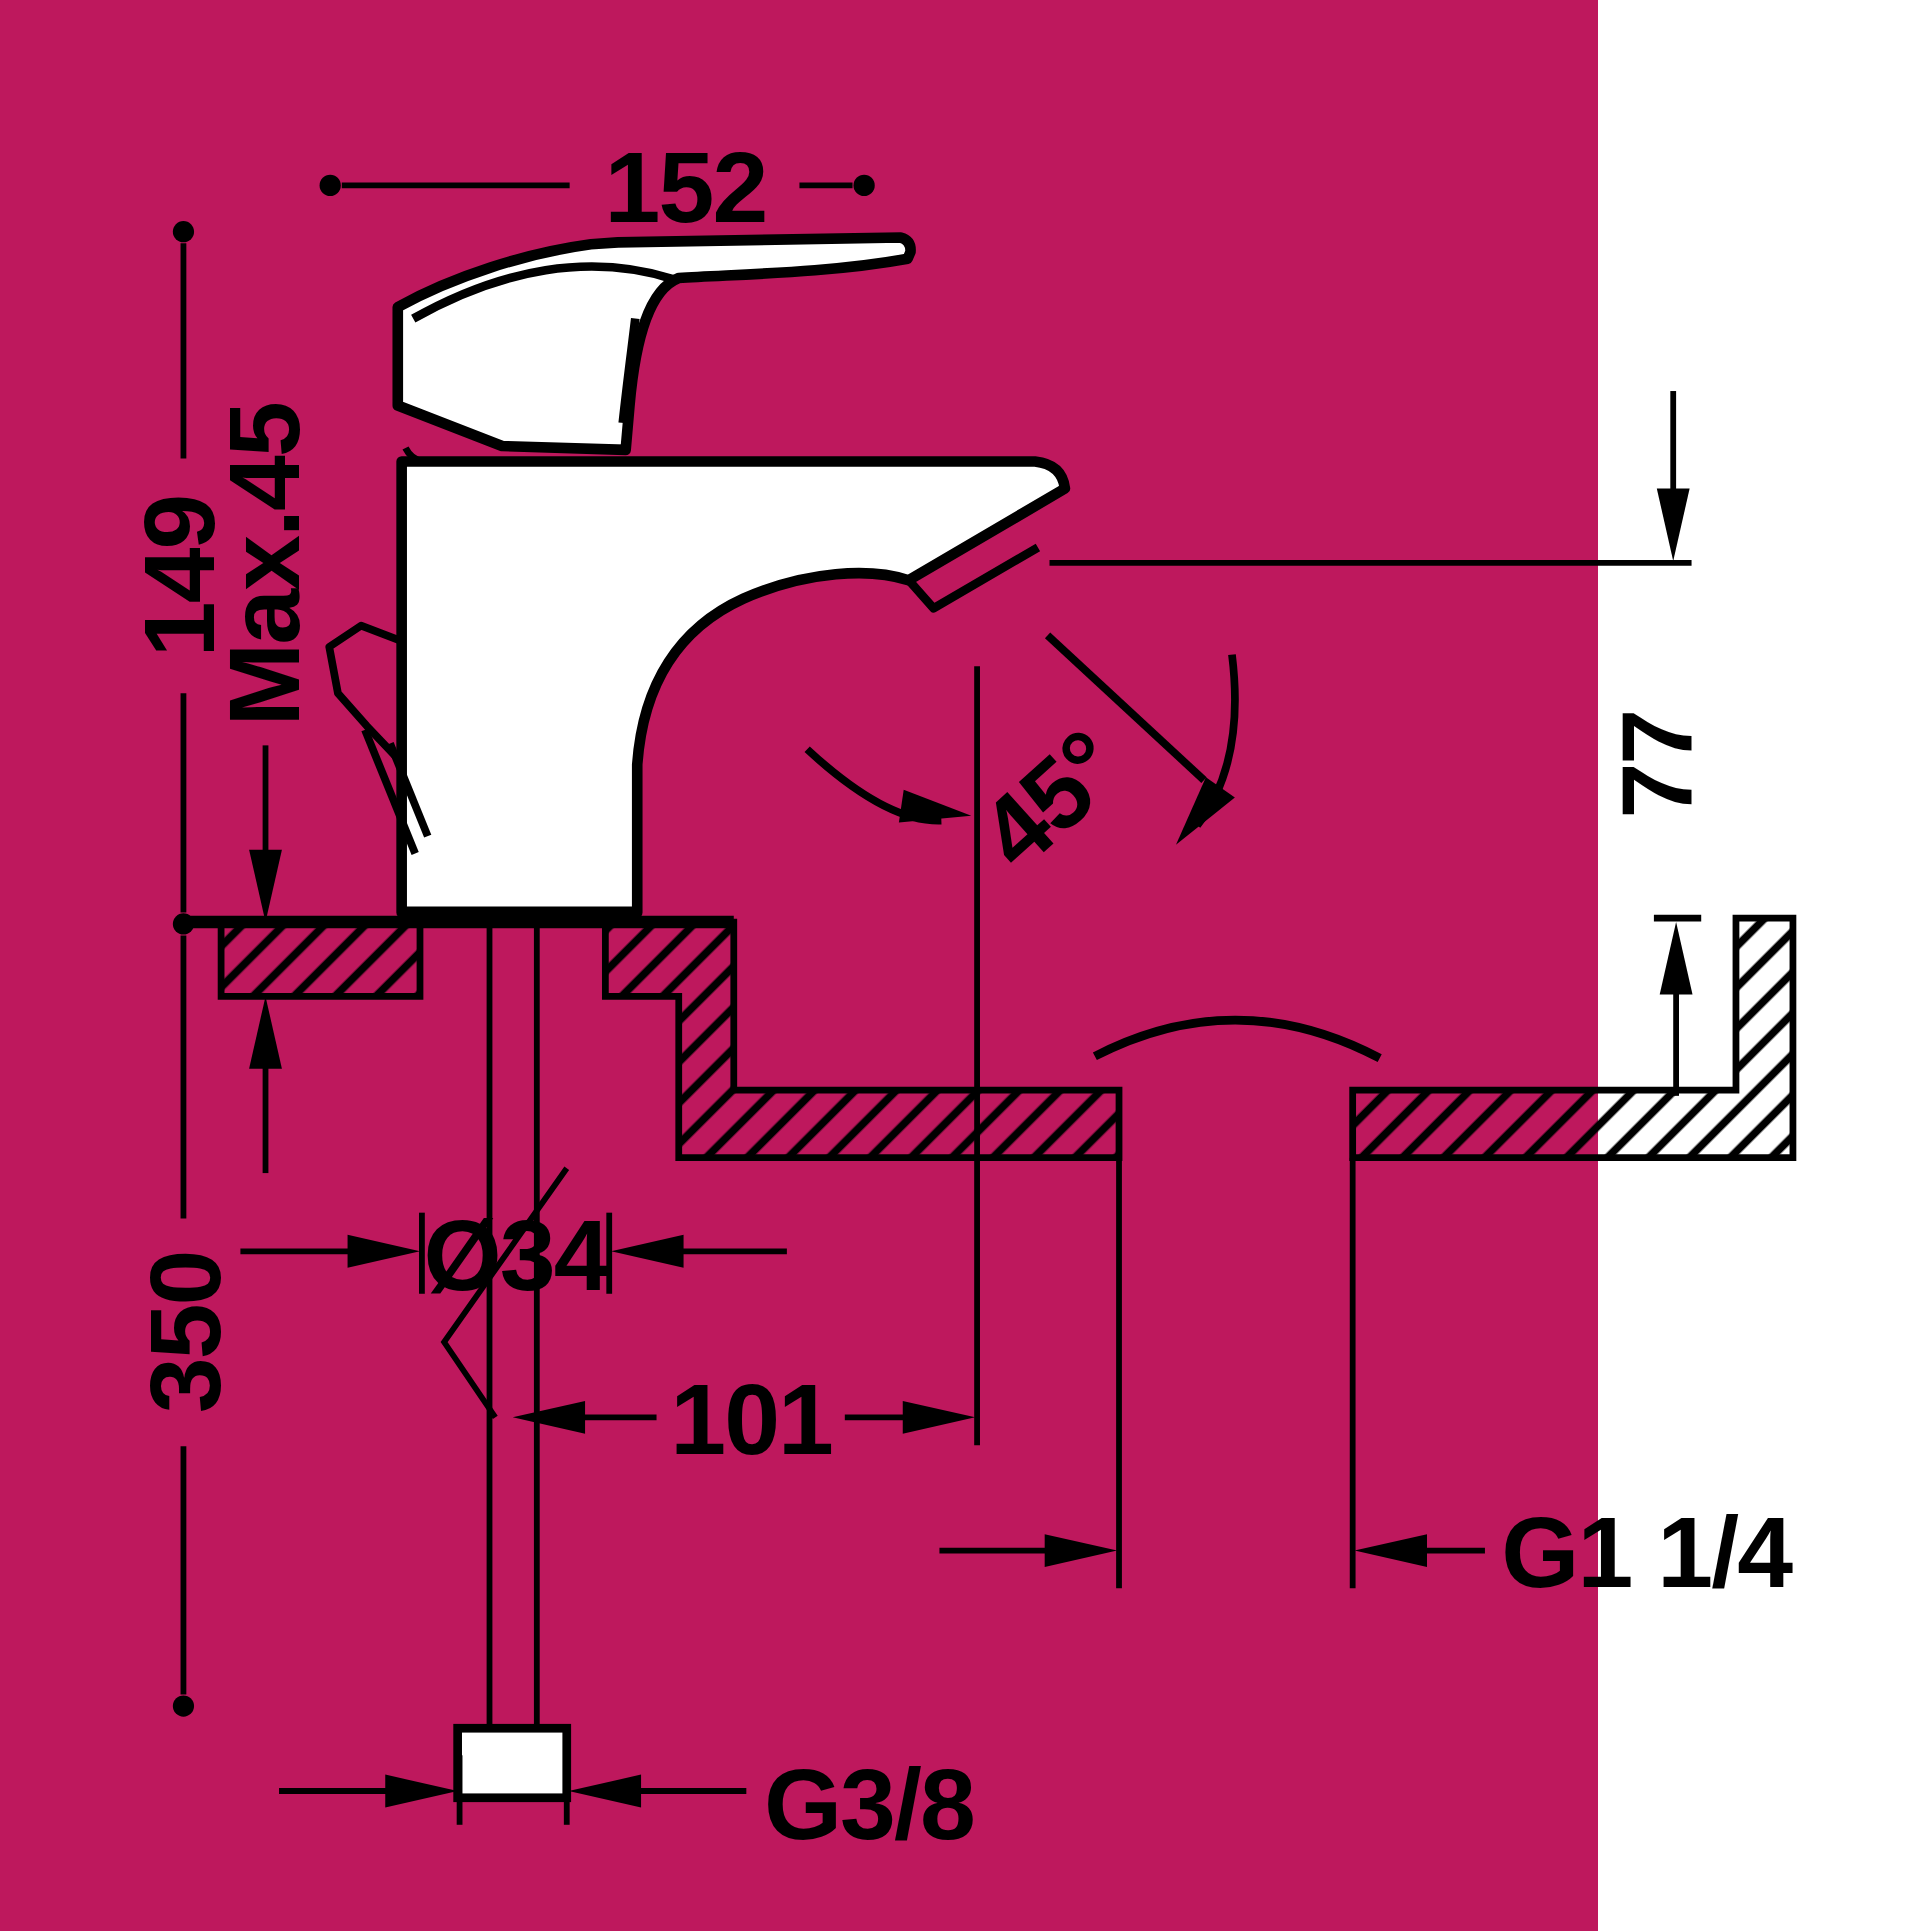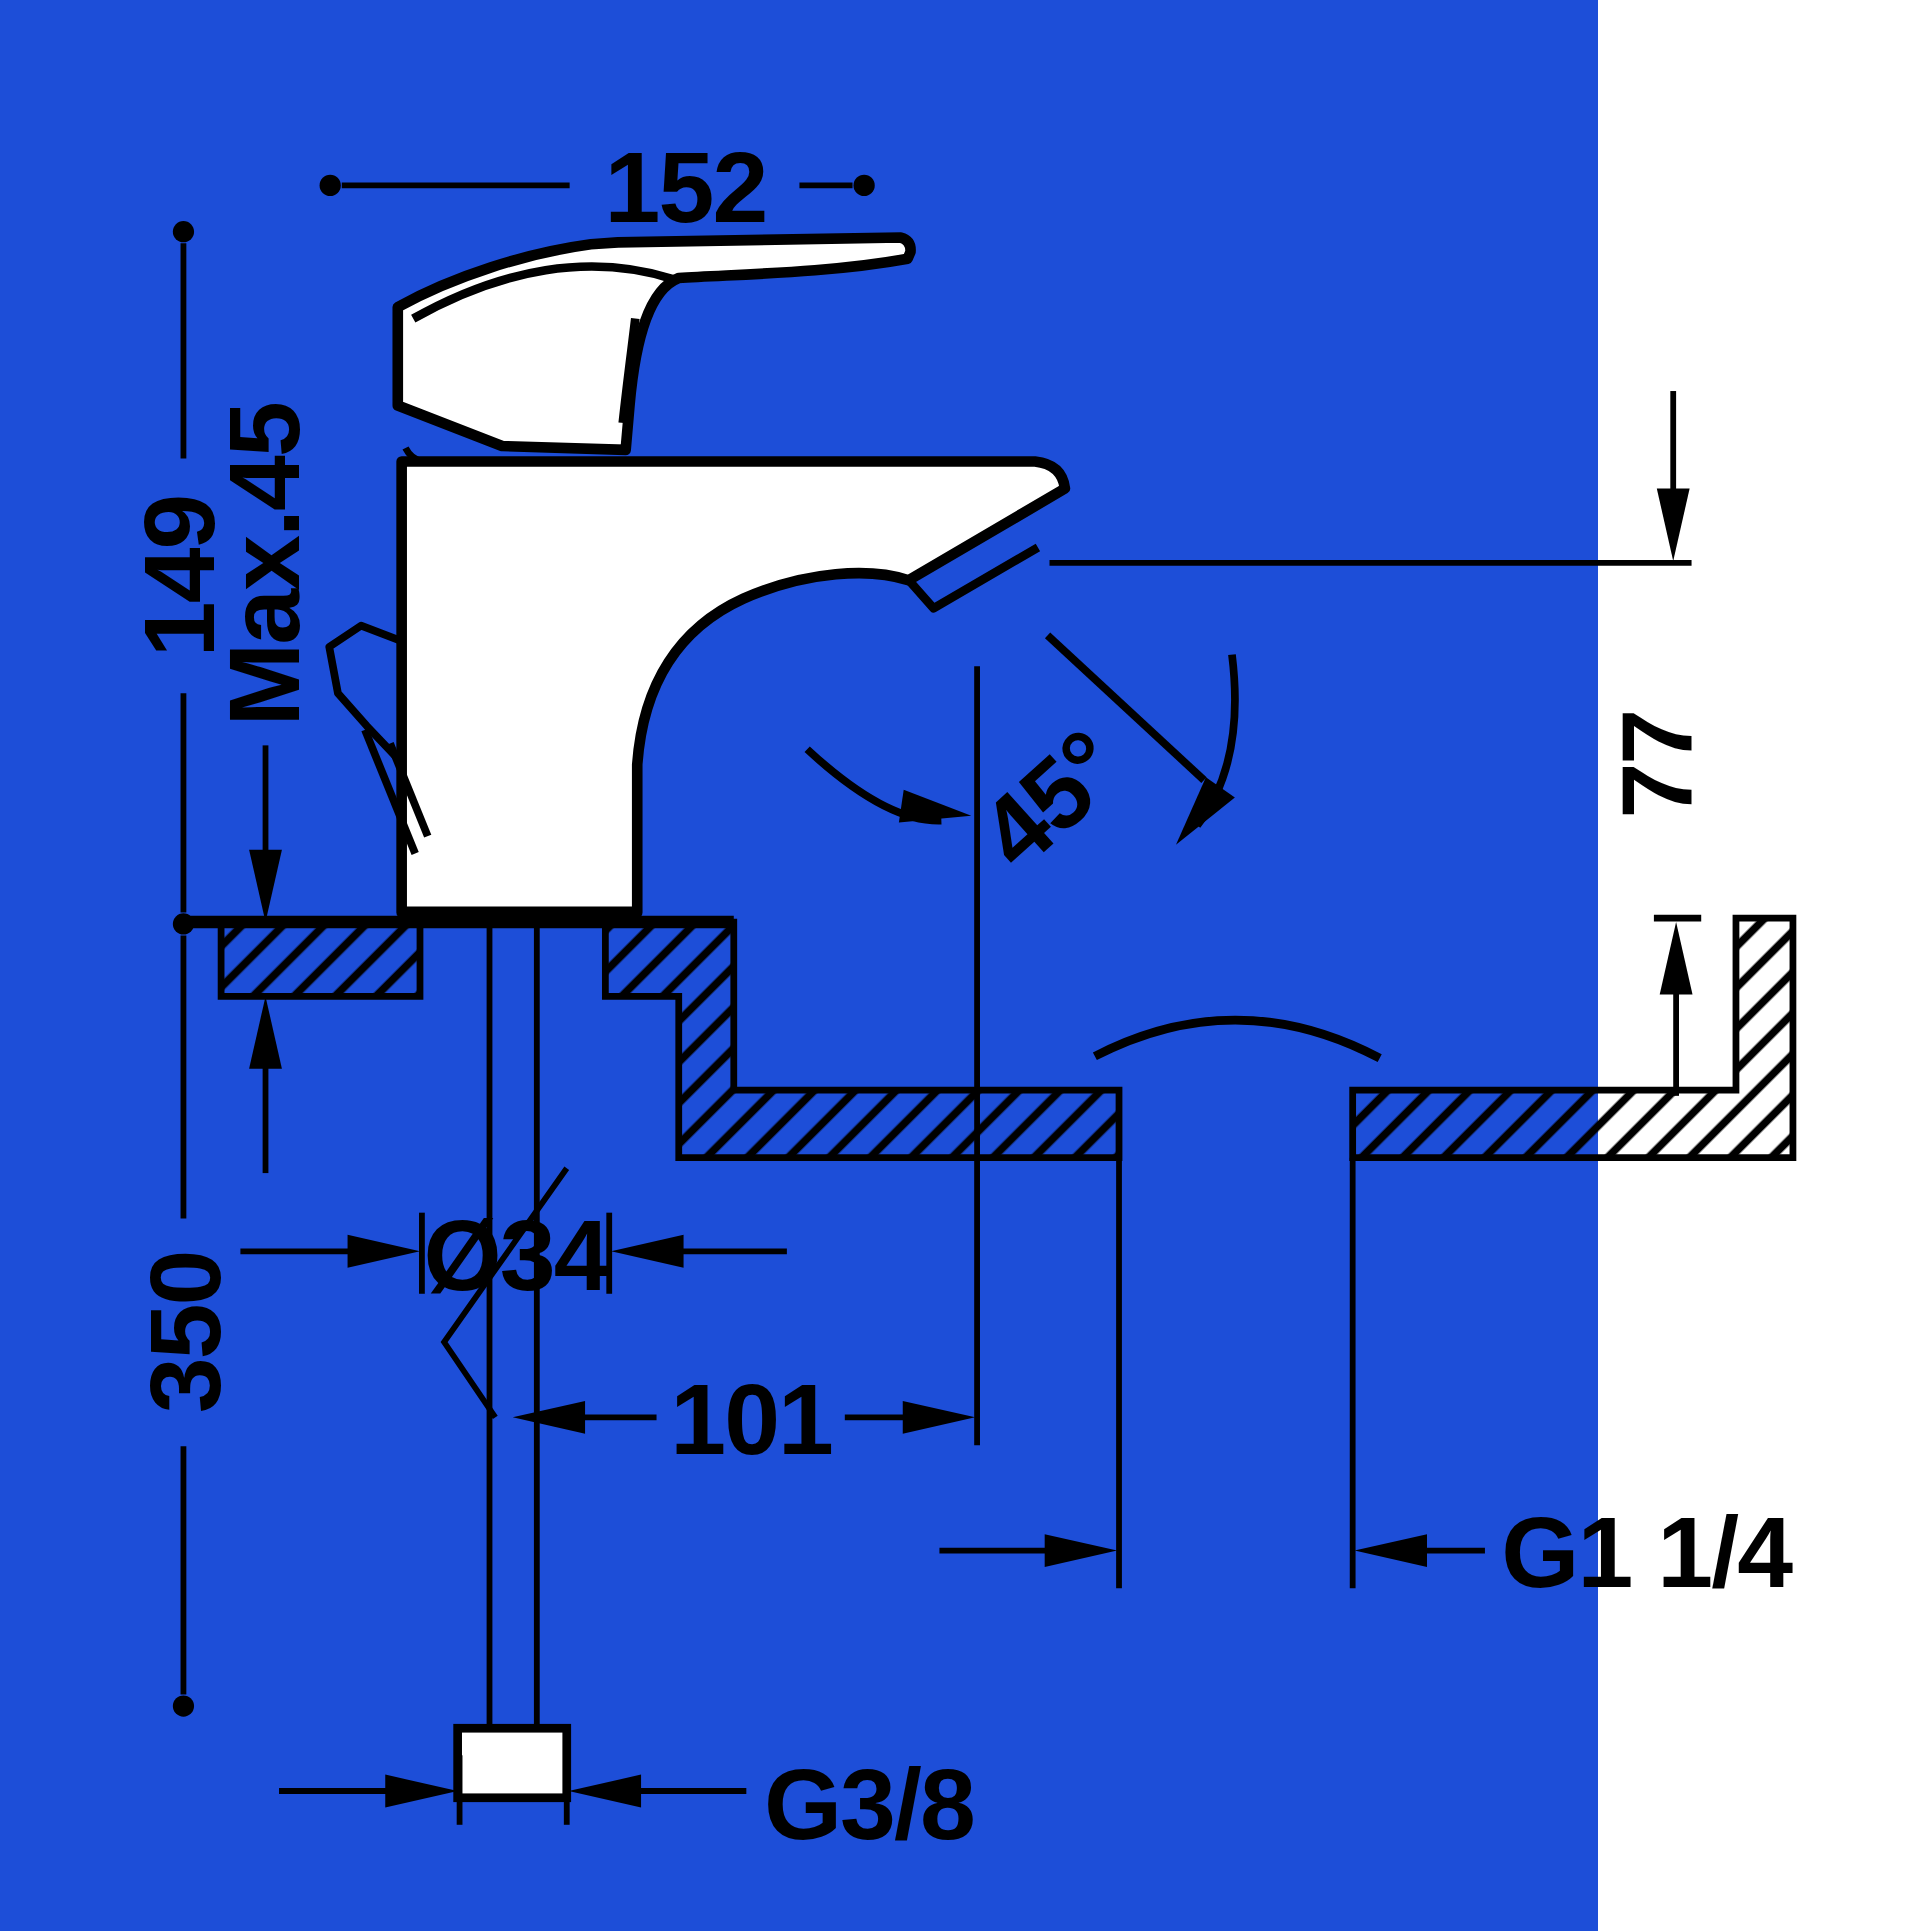--- a/index.html
+++ b/index.html
@@ -1,16 +1,16 @@
 <!DOCTYPE html>
 <html><head>
 <meta charset="utf-8">
 <style>
   html,body{margin:0;padding:0;background:#ffffff;}
-  .stage{width:1598px;height:1931px;position:relative;background:#1d4ed8;}
+  .stage{width:1598px;height:1931px;position:relative;background:#be185d;}
   svg{display:block;}
   text{font-family:"Liberation Sans","DejaVu Sans",sans-serif;font-weight:bold;fill:#000;}
   .dim-num{font-size:104px;letter-spacing:-2px;}
   .ln{stroke:#000;fill:none;}
 </style>
 </head>
 <body>
 
 <div class="stage">
 <svg width="1931" height="1931" viewBox="0 0 2000 2000">

